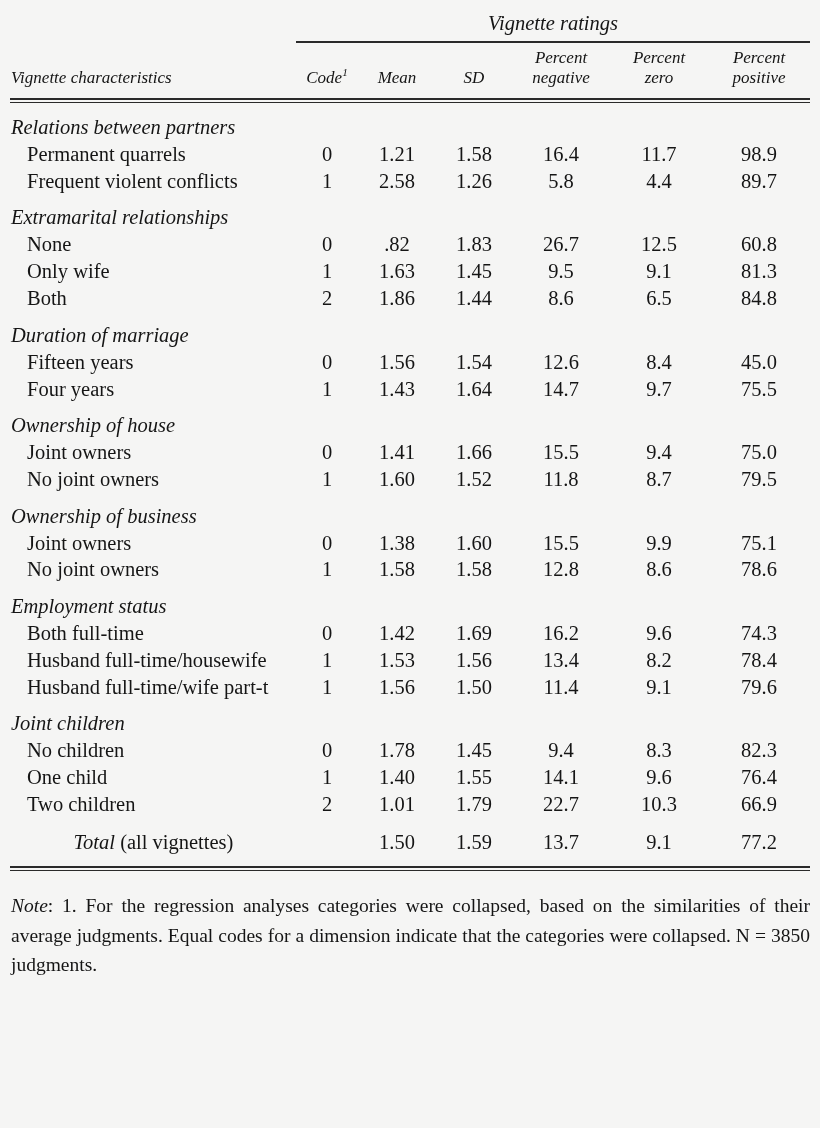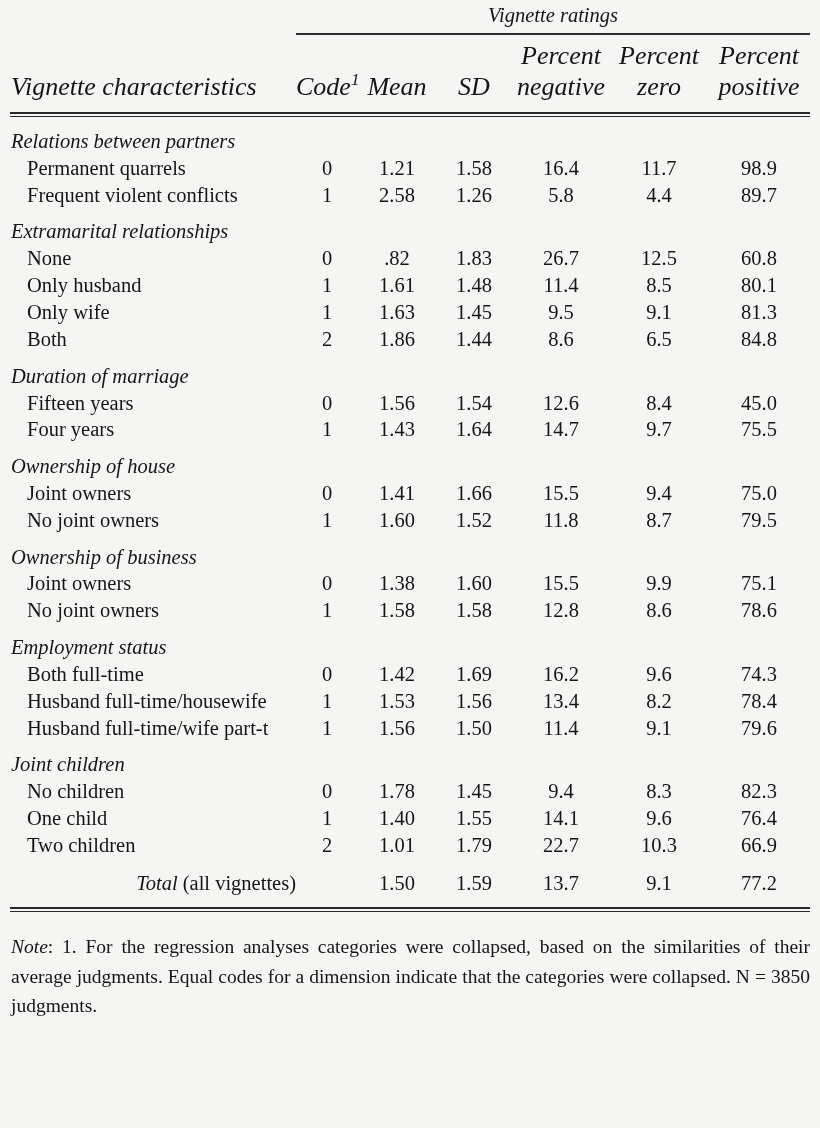--- a/index.html
+++ b/index.html
@@ -13,21 +13,21 @@
     font-family: "Liberation Serif", "DejaVu Serif", serif;
     color: #151515;
     -webkit-font-smoothing: antialiased;
   }
 
   .page {
     position: relative;
     width: 820px;
     height: 888px;
     box-sizing: border-box;
-    padding: 4px 10px;
+    padding: 12px 10px;
   }
 
   
   table.vtable {
     width: 800px;
     border-collapse: collapse;
     table-layout: fixed;
     font-size: 20.5px;
   }
   col.c-label    { width: 286px; }
@@ -56,21 +56,21 @@
   }
   .spanner-rule .rule-inner {
     border-top: 2.5px solid #2a2a2a;
     height: 0;
     width: 100%;
   }
 
   thead th {
     font-weight: normal;
     font-style: italic;
-    font-size: 26px;
+    font-size: 17px;
     vertical-align: bottom;
     padding: 0 0 6px 0;
     line-height: 1.22;
   }
   th.h-label {
     text-align: left;
     padding-left: 1px;
   }
   th.h-num {
     text-align: center;
@@ -118,21 +118,21 @@
     padding-top: 13px;
     padding-bottom: 3.2px;
   }
   tr.section-row.first td.sec {
     padding-top: 11px;
   }
   tr.total-row td {
     padding-top: 14px;
   }
   td.total-lbl {
-    text-align: right;
+    text-align: center;
     padding-left: 1px;
     margin-left: 41px;
   }
   td.total-lbl .it { font-style: italic; }
 
   tr.bottom-rule td {
     padding: 0;
     height: 16px;
     vertical-align: bottom;
   }
@@ -244,29 +244,20 @@
         <tr>
           <td class="lbl">None</td>
           <td class="num">0</td>
           <td class="num">.82</td>
           <td class="num">1.83</td>
           <td class="num">26.7</td>
           <td class="num">12.5</td>
           <td class="num">60.8</td>
         </tr>
         <tr>
-          <td class="lbl">Only husband</td>
-          <td class="num">1</td>
-          <td class="num">1.61</td>
-          <td class="num">1.48</td>
-          <td class="num">11.4</td>
-          <td class="num">8.5</td>
-          <td class="num">80.1</td>
-        </tr>
-        <tr>
           <td class="lbl">Only wife</td>
           <td class="num">1</td>
           <td class="num">1.63</td>
           <td class="num">1.45</td>
           <td class="num">9.5</td>
           <td class="num">9.1</td>
           <td class="num">81.3</td>
         </tr>
         <tr>
           <td class="lbl">Both</td>

